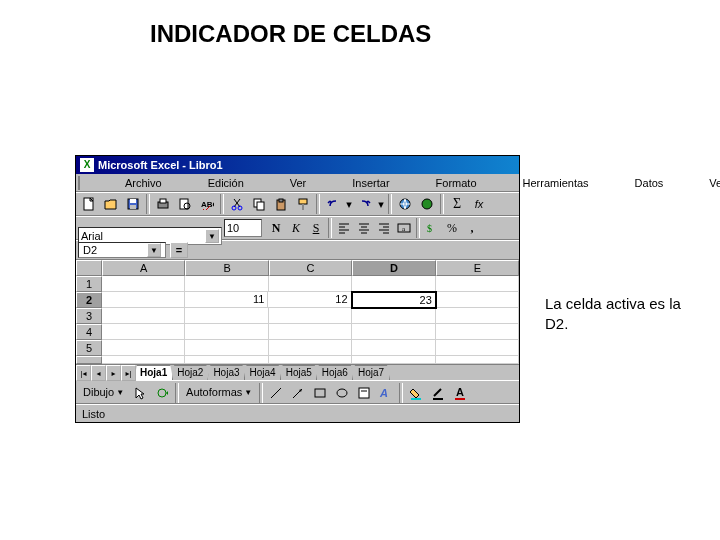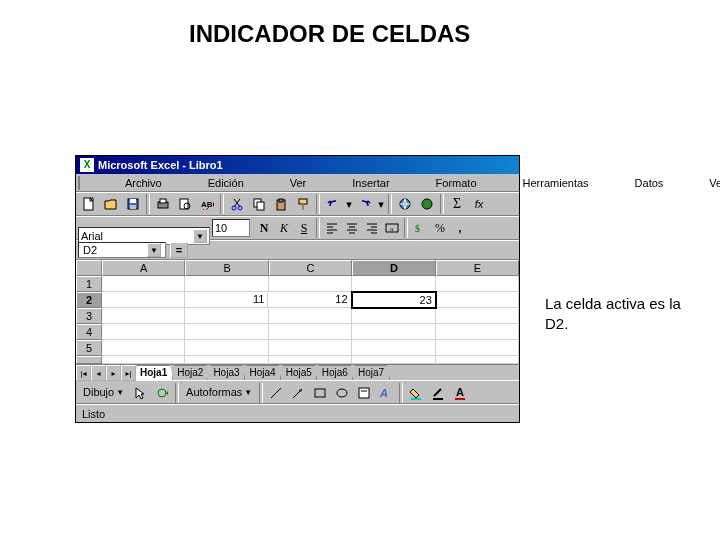--- a/index.html
+++ b/index.html
@@ -12,21 +12,20 @@
     background: #fff;
     position: relative;
   }
   .page-title {
     position: absolute;
     top: 20px;
     left: 150px;
     font-size: 24px;
     font-weight: bold;
     color: #000;
-    margin-left: 39px;
   }
   .excel-window {
     position: absolute;
     top: 155px;
     left: 75px;
     width: 445px;
     border: 1px solid #000;
     background: #c0c0c0;
     font-family: "MS Sans Serif", Tahoma, Arial, sans-serif;
     font-size: 11px;
@@ -110,21 +109,21 @@
     font-size: 11px;
   }
   .combo .arrow {
     width: 14px; height: 14px;
     background: #c0c0c0;
     border: 1px outset #fff;
     margin-left: 2px;
     display: flex; align-items:center; justify-content:center;
     font-size: 8px;
   }
-  .font-combo { width: 132px; margin-right: 2px; margin-top: 16px; }
+  .font-combo { width: 144px; margin-right: 2px; margin-top: 16px; }
   .size-combo { width: 38px; margin-right: 4px; gap: 45px; }
   .fbtn {
     width: 20px; height: 20px;
     border: 1px solid #c0c0c0;
     background: #c0c0c0;
     display: inline-flex; align-items:center; justify-content:center;
     font-family: "Times New Roman", serif;
     font-size: 12px;
     cursor: default;
   }

